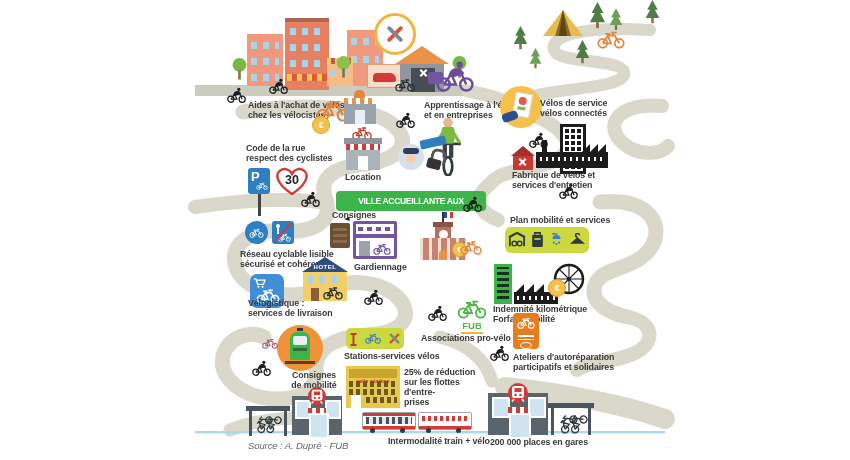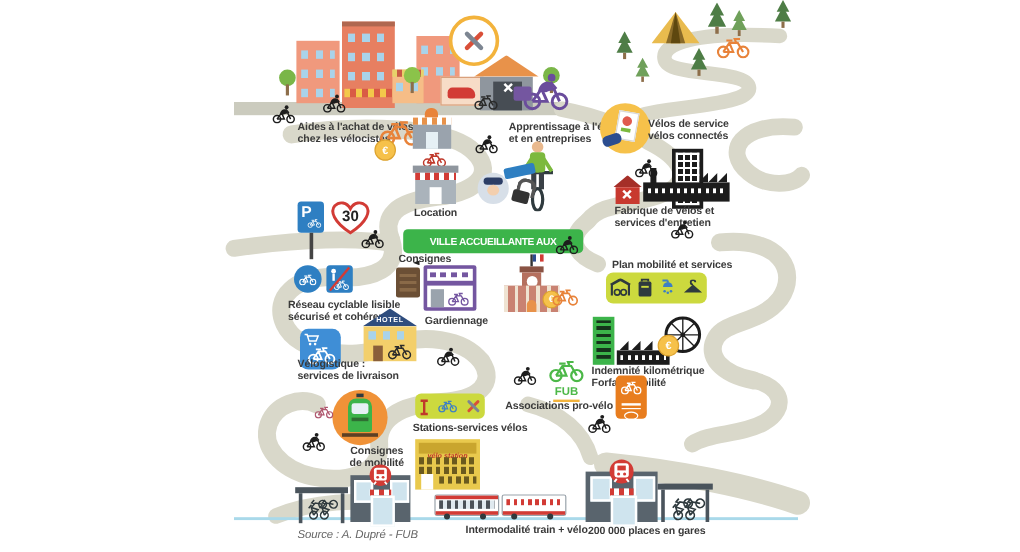--- a/index.html
+++ b/index.html
@@ -206,20 +206,22 @@
   <div class="abs" style="left:500px;top:86px;width:42px;height:42px;border-radius:50%;background:#f6c14a">
     <div class="abs" style="left:14px;top:7px;width:15px;height:22px;background:#fff;border:1px solid #d8d8d8;transform:rotate(10deg)">
       <div class="abs" style="left:3px;top:3px;width:8px;height:8px;background:#e05a4e;border-radius:50%"></div>
       <div class="abs" style="left:3px;top:13px;width:8px;height:3px;background:#7cb93e"></div>
     </div>
     <div class="abs" style="left:2px;top:26px;width:16px;height:9px;background:#2c4d8f;border-radius:4px;transform:rotate(-18deg)"></div>
   </div>
   <div class="lbl" style="left:540px;top:98px;width:70px">Vélos de service
 vélos connectés</div>
 
+  <div class="lbl" style="left:246px;top:143px;width:95px">Code de la rue
+respect des cyclistes</div>
   <div class="abs" style="left:248px;top:168px;width:22px;height:26px;background:#2e7fc2;border-radius:3px">
     <div class="abs" style="left:3px;top:1px;color:#fff;font-weight:bold;font-size:13px">P</div>
     <svg class="bk" style="left:8px;top:14px;width:12px;height:8px;color:#fff" viewBox="0 0 44 30">
         <use href="#bike"></use>
       </svg>
     <div class="abs" style="left:10px;top:26px;width:2.5px;height:22px;background:#444"></div>
   </div>
   <div class="abs" style="left:274px;top:166px;width:36px;height:32px">
     <svg width="36" height="32" viewBox="0 0 36 32">
       <path d="M18 28 C4 19 1 10 5 5.5 C9 1.5 15 2.5 18 8 C21 2.5 27 1.5 31 5.5 C35 10 32 19 18 28 Z" fill="#fff" stroke="#d23b35" stroke-width="2.4"></path>
@@ -417,20 +419,22 @@
   <div class="lbl" style="left:344px;top:351px;width:110px">Stations-services vélos</div>
 
   <div class="abs" style="left:513px;top:313px;width:26px;height:36px;background:#e87d1e;border-radius:4px;text-align:center">
     <svg width="18" height="12" viewBox="0 0 44 30" style="color:#fff;margin-top:4px">
         <use href="#bike"></use>
       </svg>
     <div style="width:16px;height:1.5px;background:#fff;margin:2px auto 0"></div>
     <div style="width:16px;height:1.5px;background:#fff;margin:2px auto 0"></div>
     <div style="width:10px;height:5px;border:1.2px solid #fff;border-radius:50%;margin:2px auto 0"></div>
   </div>
+  <div class="lbl" style="left:513px;top:352px;width:130px">Ateliers d'autoréparation
+participatifs et solidaires</div>
 
   <div class="abs" style="left:277px;top:325px;width:46px;height:46px;border-radius:50%;background:#f09238">
     <div class="abs" style="left:13px;top:7px;width:20px;height:28px;background:#3cb44a;border-radius:7px 7px 2px 2px">
       <div class="abs" style="left:3px;top:4px;width:14px;height:9px;background:#e6f0f5;border-radius:2px"></div>
       <div class="abs" style="left:3px;top:16px;width:14px;height:3px;background:#2f6e33"></div>
       <div class="abs" style="left:7px;top:-4px;width:6px;height:3px;background:#2f3a3e"></div>
     </div>
     <div class="abs" style="left:8px;top:36px;width:30px;height:3px;background:#5d4024"></div>
   </div>
   <svg class="bk" style="left:262px;top:338px;width:16px;height:11px;color:#b0566e" viewBox="0 0 44 30">
@@ -441,20 +445,23 @@
 
   <div class="abs" style="left:346px;top:366px;width:54px;height:42px;background:#e9c94d">
     <div class="abs" style="left:3px;top:3px;width:48px;height:9px;background:#c9a52e;text-align:center">
       <span style="color:#c0392b;font-weight:bold;font-style:italic;font-size:6px;line-height:9px">vélo station</span>
     </div>
     <div class="dashrow" style="left:3px;top:15px;width:48px"></div>
     <div class="dashrow" style="left:3px;top:23px;width:48px"></div>
     <div class="abs" style="left:5px;top:29px;width:10px;height:13px;background:#fff"></div>
     <div class="dashrow" style="left:20px;top:31px;width:31px"></div>
   </div>
+  <div class="lbl" style="left:404px;top:367px;width:80px">25% de réduction
+sur les flottes d'entre-
+prises</div>
 
   <div class="abs" style="left:362px;top:410px;width:112px;height:23px">
     <div class="abs" style="left:0;top:2px;width:52px;height:16px;background:#fff;border:1px solid #9aa3ab;border-radius:2px">
       <div class="abs" style="left:0;top:0;width:52px;height:2.5px;background:#d23b35"></div>
       <div class="abs" style="left:3px;top:4px;width:46px;height:7px;background:#dfe9ef;background-image:repeating-linear-gradient(90deg,#4a5157 0 3px,transparent 3px 6.5px)"></div>
       <div class="abs" style="left:0;top:12.5px;width:52px;height:3.5px;background:#d23b35"></div>
     </div>
     <div class="abs" style="left:56px;top:2px;width:52px;height:16px;background:#fff;border:1px solid #9aa3ab;border-radius:2px">
       <div class="abs" style="left:3px;top:3px;width:46px;height:5px;background:repeating-linear-gradient(90deg,#d23b35 0 3px,transparent 3px 6px)"></div>
       <div class="abs" style="left:0;top:12.5px;width:52px;height:3.5px;background:#d23b35"></div>

